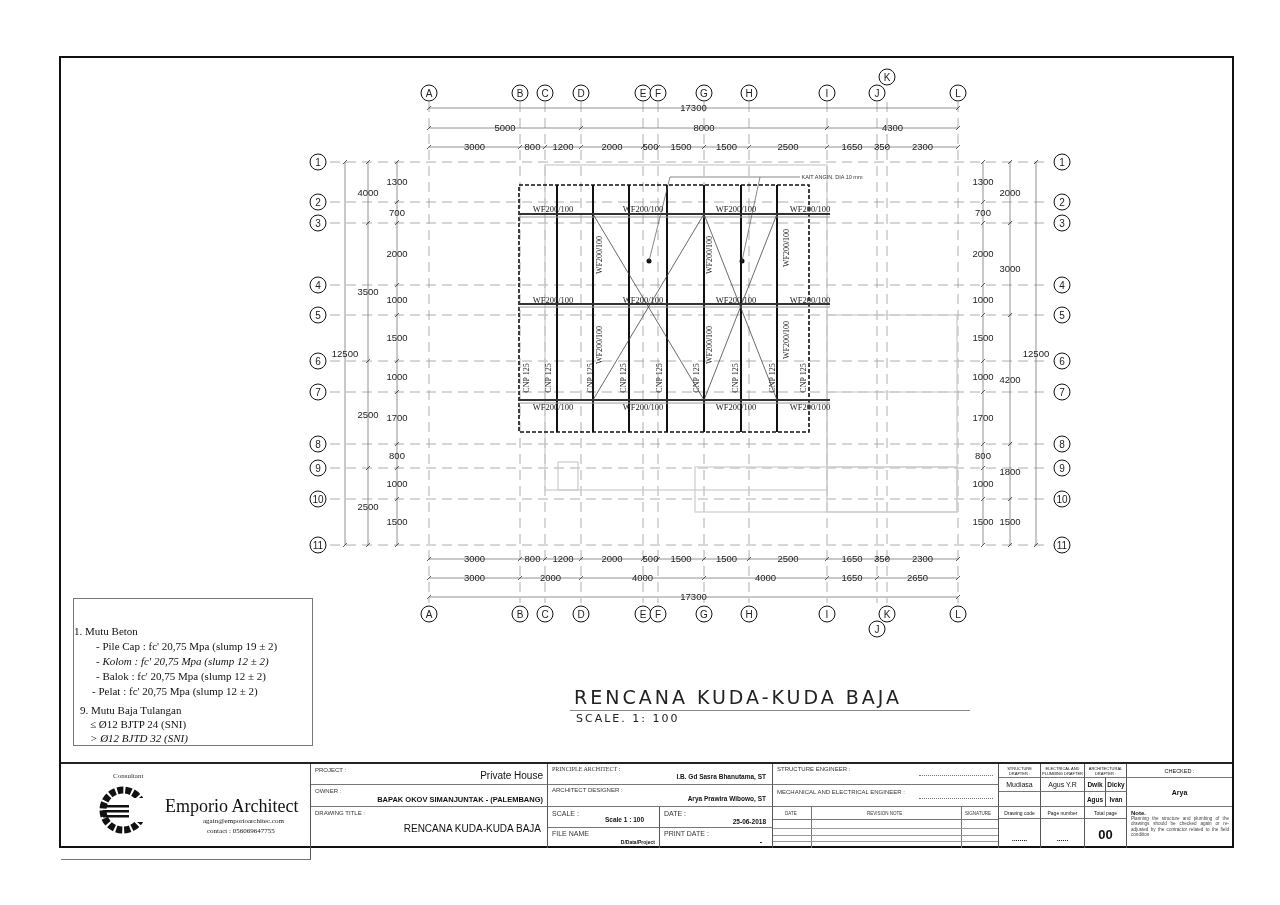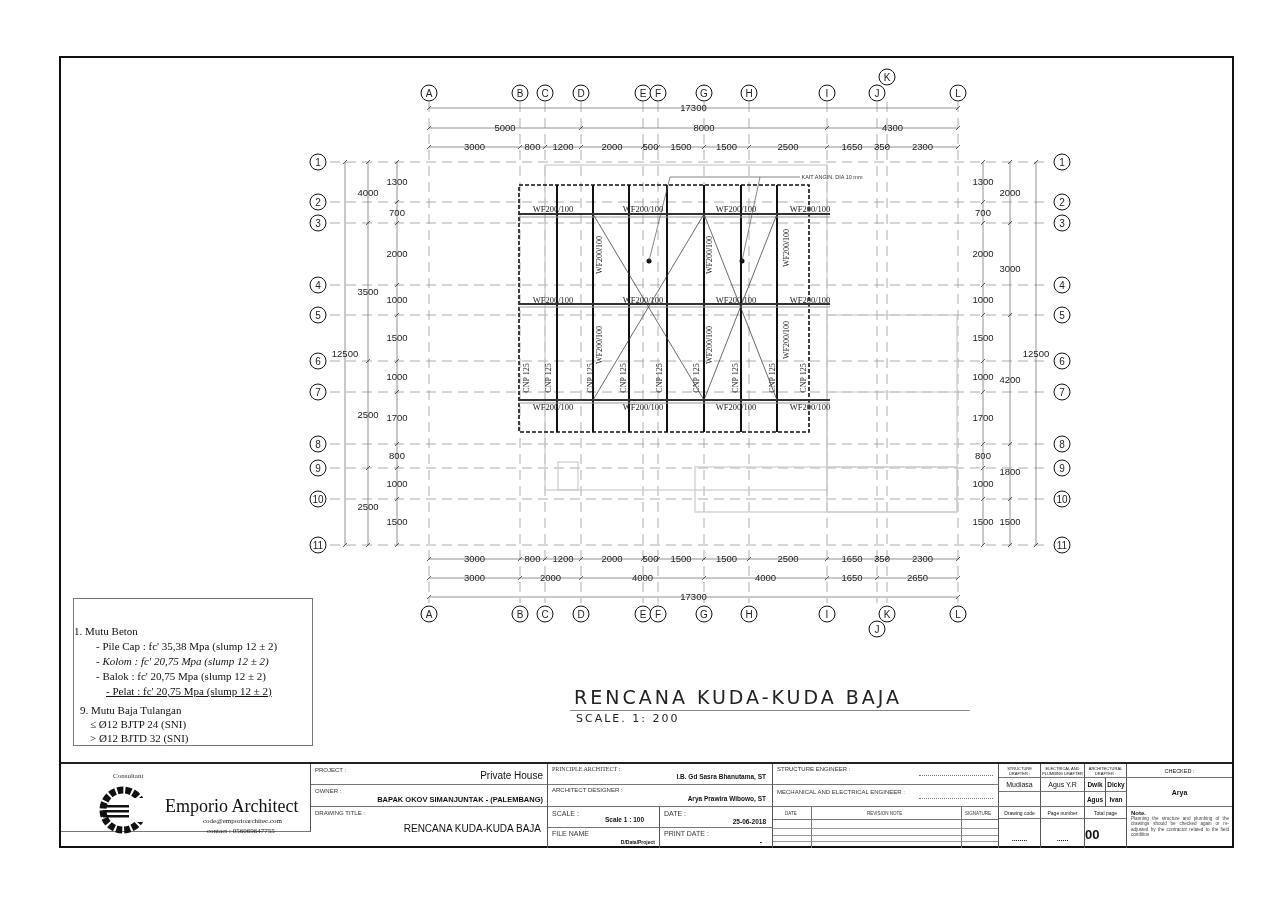--- a/index.html
+++ b/index.html
@@ -354,46 +354,46 @@
     <text x="0" y="0" font-size="8" font-family="Liberation Serif, serif" text-anchor="middle" fill="#222" transform="translate(626,378) rotate(-90)">CNP 125</text>
     <text x="0" y="0" font-size="8" font-family="Liberation Serif, serif" text-anchor="middle" fill="#222" transform="translate(662,378) rotate(-90)">CNP 125</text>
     <text x="0" y="0" font-size="8" font-family="Liberation Serif, serif" text-anchor="middle" fill="#222" transform="translate(699,378) rotate(-90)">CNP 125</text>
     <text x="0" y="0" font-size="8" font-family="Liberation Serif, serif" text-anchor="middle" fill="#222" transform="translate(738,378) rotate(-90)">CNP 125</text>
     <text x="0" y="0" font-size="8" font-family="Liberation Serif, serif" text-anchor="middle" fill="#222" transform="translate(775,378) rotate(-90)">CNP 125</text>
     <text x="0" y="0" font-size="8" font-family="Liberation Serif, serif" text-anchor="middle" fill="#222" transform="translate(806,378) rotate(-90)">CNP 125</text>
   </svg>
 
 <div class="title-main">RENCANA KUDA-KUDA BAJA</div>
 <div class="title-line"></div>
-<div class="title-scale">SCALE. 1: 200</div>
+<div class="title-scale">SCALE. 1: 100</div>
 
 <div class="legend">
   <div class="row" style="left:0;top:26px;">1.  Mutu Beton</div>
-  <div class="row" style="left:22px;top:41px;">- Pile Cap  : fc' 35,38 Mpa (slump 12 ± 2)</div>
+  <div class="row" style="left:22px;top:41px;">- Pile Cap  : fc' 20,75 Mpa (slump 19 ± 2)</div>
   <div class="row" style="left:22px;top:56px;font-style:italic;">- Kolom  : fc' 20,75 Mpa (slump 12 ± 2)</div>
   <div class="row" style="left:22px;top:71px;">- Balok   : fc' 20,75 Mpa (slump 12 ± 2)</div>
-  <div class="row" style="left:32px;top:86px;text-decoration:underline;">- Pelat    : fc' 20,75 Mpa (slump 12 ± 2)</div>
+  <div class="row" style="left:18px;top:86px;">- Pelat    : fc' 20,75 Mpa (slump 12 ± 2)</div>
   <div class="row" style="left:6px;top:105px;">9.  Mutu Baja Tulangan</div>
   <div class="row" style="left:16px;top:119px;">≤  Ø12 BJTP 24 (SNI)</div>
-  <div class="row" style="left:16px;top:133px;">&gt;  Ø12 BJTD 32 (SNI)</div>
+  <div class="row" style="left:16px;top:133px;font-style:italic;">&gt;  Ø12 BJTD 32 (SNI)</div>
 </div>
 
 <div class="tb">
 
-  <div class="cell" style="left:0;top:0;width:250px;height:68px;">
+  <div class="cell" style="left:0;top:0;width:250px;height:96px;">
     <div class="lbl" style="left:52px;top:8px;font-family:'Liberation Serif',serif;font-size:7px;">Consultant</div>
     <svg style="position:absolute;left:36px;top:20px;" width="52" height="52">
       <circle cx="26" cy="26" r="20" fill="none" stroke="#111" stroke-width="7" stroke-dasharray="6 2"></circle>
       <rect x="34" y="14" width="18" height="24" fill="#fff"></rect>
       <rect x="6" y="21" width="26" height="2.5" fill="#111"></rect>
       <rect x="6" y="26" width="26" height="2.5" fill="#111"></rect>
       <rect x="6" y="31" width="26" height="2.5" fill="#111"></rect>
     </svg>
     <div style="position:absolute;left:104px;top:32px;font-family:'Liberation Serif',serif;font-size:18px;">Emporio Architect</div>
-    <div style="position:absolute;left:142px;top:53px;font-family:'Liberation Serif',serif;font-size:7px;">code@emporioarchitec.com</div>
+    <div style="position:absolute;left:142px;top:53px;font-family:'Liberation Serif',serif;font-size:7px;">again@emporioarchitec.com</div>
     <div style="position:absolute;left:146px;top:63px;font-family:'Liberation Serif',serif;font-size:7px;">contact : 056069647755</div>
   </div>
 
   <div class="cell" style="left:250px;top:0;width:237px;height:21px;">
     <div class="lbl" style="left:4px;top:3px;">PROJECT :</div>
     <div style="position:absolute;right:4px;top:6px;font-size:10px;">Private House</div>
   </div>
   <div class="cell" style="left:250px;top:21px;width:237px;height:22px;">
     <div class="lbl" style="left:4px;top:3px;">OWNER :</div>
     <div class="val" style="right:4px;top:10px;font-size:7.5px;">BAPAK OKOV SIMANJUNTAK - (PALEMBANG)</div>
@@ -463,21 +463,21 @@
   <div class="cell" style="left:1045px;top:14px;width:21px;height:14px;text-align:center;font-size:6.5px;font-weight:bold;line-height:14px;">Dicky</div>
   <div class="cell" style="left:938px;top:28px;width:42px;height:15px;"></div>
   <div class="cell" style="left:980px;top:28px;width:44px;height:15px;"></div>
   <div class="cell" style="left:1024px;top:28px;width:21px;height:15px;text-align:center;font-size:6.5px;font-weight:bold;line-height:15px;">Agus</div>
   <div class="cell" style="left:1045px;top:28px;width:21px;height:15px;text-align:center;font-size:6.5px;font-weight:bold;line-height:15px;">Ivan</div>
   <div class="cell" style="left:938px;top:43px;width:42px;height:12px;text-align:center;font-size:5px;line-height:12px;">Drawing code</div>
   <div class="cell" style="left:980px;top:43px;width:44px;height:12px;text-align:center;font-size:5px;line-height:12px;">Page number</div>
   <div class="cell" style="left:1024px;top:43px;width:42px;height:12px;text-align:center;font-size:5px;line-height:12px;">Total page</div>
   <div style="position:absolute;left:938px;top:55px;width:42px;height:29px;border-right:1px solid #555;box-sizing:border-box;text-align:center;font-size:7px;font-weight:bold;line-height:40px;">........</div>
   <div style="position:absolute;left:980px;top:55px;width:44px;height:29px;border-right:1px solid #555;box-sizing:border-box;text-align:center;font-size:7px;font-weight:bold;line-height:40px;">......</div>
-  <div style="position:absolute;left:1024px;top:55px;width:42px;height:29px;border-right:1px solid #555;box-sizing:border-box;font-size:13px;font-weight:bold;line-height:32px;">00</div>
+  <div style="position:absolute;left:1024px;top:55px;width:42px;height:29px;border-right:1px solid #555;box-sizing:border-box;text-align:center;font-size:13px;font-weight:bold;line-height:32px;">00</div>
 
   <div class="cell" style="left:1066px;top:0;width:105px;height:14px;text-align:center;font-size:5.5px;line-height:14px;border-right:none;">CHECKED :</div>
   <div class="cell" style="left:1066px;top:14px;width:105px;height:29px;text-align:center;font-size:7px;font-weight:bold;line-height:29px;border-right:none;">Arya</div>
   <div style="position:absolute;left:1070px;top:46px;width:98px;">
     <div style="font-size:6px;font-weight:bold;">Note.</div>
     <div style="font-size:4.6px;line-height:5.3px;color:#444;text-align:justify;">Planning the structure and plumbing of the drawings should be checked again or re-adjusted by the contractor related to the field condition</div>
   </div>
 </div>
 
 </body></html>

